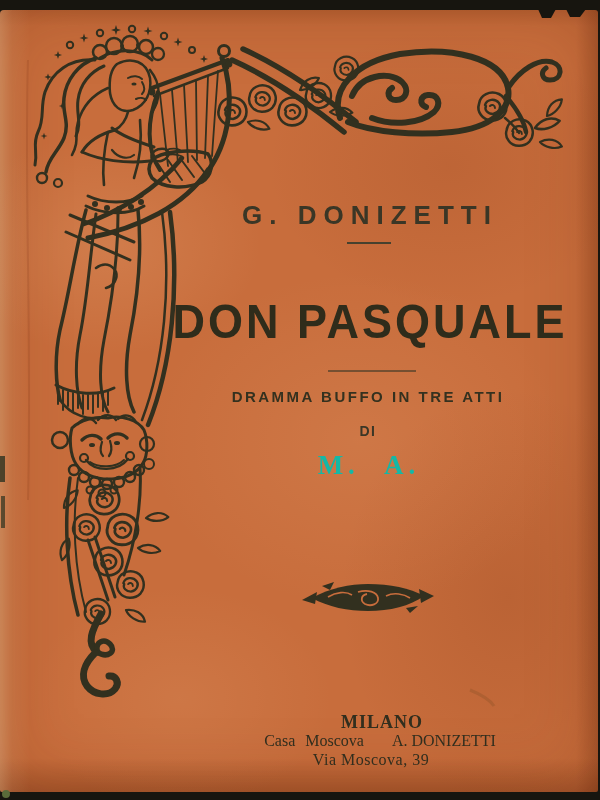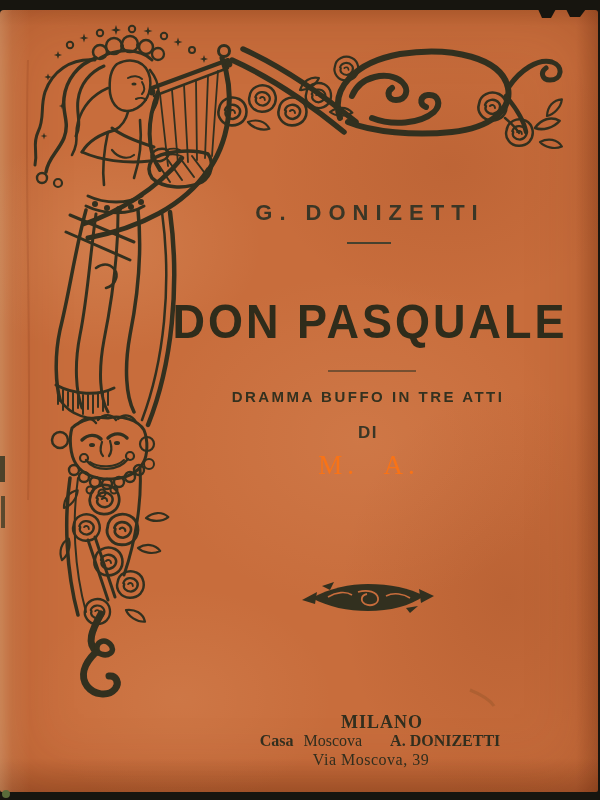--- a/index.html
+++ b/index.html
@@ -13,39 +13,39 @@
            radial-gradient(ellipse 260px 200px at 75% 20%, rgba(120,45,15,0.13), transparent 70%),
            radial-gradient(ellipse 300px 240px at 60% 55%, rgba(255,195,145,0.12), transparent 70%),
            radial-gradient(ellipse 240px 300px at 85% 75%, rgba(110,40,10,0.15), transparent 70%),
            radial-gradient(ellipse 220px 160px at 30% 88%, rgba(255,205,155,0.10), transparent 70%),
            linear-gradient(90deg, rgba(246,206,160,0.38) 0, rgba(246,206,160,0.12) 12px, rgba(0,0,0,0) 30px),
            linear-gradient(270deg, rgba(90,30,5,0.25) 0, rgba(0,0,0,0) 22px),
            linear-gradient(0deg, rgba(85,30,5,0.28) 0, rgba(0,0,0,0) 34px),
            linear-gradient(180deg, rgba(120,50,15,0.20) 0, rgba(0,0,0,0) 16px);
          box-shadow: inset 0 0 70px rgba(95,35,8,0.25);}
   .txt{position:absolute;z-index:3;color:#33301f;white-space:nowrap;text-align:center;}
-  .composer{left:145px;top:200px;width:450px;font-size:22px;font-weight:600;
+  .composer{left:145px;top:200px;width:450px;font-size:26px;font-weight:600;
             letter-spacing:7px;color:#3a3626;}
   .rule1{position:absolute;z-index:3;left:347px;top:242px;width:44px;height:2px;
          background:#46412e;}
   .title{left:150px;top:294px;width:440px;font-size:45px;font-weight:bold;
          letter-spacing:3px;color:#2f2c1b;transform:scaleY(1.08);transform-origin:top;}
   .rule2{position:absolute;z-index:3;left:328px;top:370px;width:88px;height:2px;
          background:rgba(70,60,40,0.65);}
   .subtitle{left:140px;top:388px;width:456px;font-size:15px;font-weight:bold;
             letter-spacing:2.5px;color:#34311f;}
-  .di{left:140px;top:423px;width:456px;font-size:17px;font-weight:bold;
+  .di{left:140px;top:423px;width:456px;font-size:14px;font-weight:bold;
       letter-spacing:1.5px;color:#3a3626;}
   .author{left:140px;top:450px;width:458px;font-family:"Liberation Serif", serif;
-          font-size:27px;font-weight:normal;letter-spacing:5px;word-spacing:14px;color:#f97316;}
+          font-size:27px;font-weight:bold;letter-spacing:5px;word-spacing:14px;color:#14b8a6;}
   .city{left:156px;top:712px;width:452px;font-family:"Liberation Serif", serif;
         font-size:18px;font-weight:bold;letter-spacing:1px;color:#312e1e;}
   .publisher{left:145px;top:732px;width:452px;font-family:"Liberation Serif", serif;
              font-size:16px;color:#312e1e;}
-  .publisher .b{font-weight:bold;margin-left:21px;}
+  .publisher .b{font-weight:normal;margin-left:21px;}
   .publisher span{margin:0 3px;}
   .address{left:145px;top:751px;width:452px;font-family:"Liberation Serif", serif;
            font-size:16px;letter-spacing:0.5px;color:#312e1e;}
   svg.art{position:absolute;left:0;top:0;z-index:2;pointer-events:none;}
   .ink{stroke:#32301f;fill:none;stroke-linecap:round;stroke-linejoin:round;}
   .inkfill{fill:#32301f;stroke:none;}
 </style>
 </head>
 <body>
 

